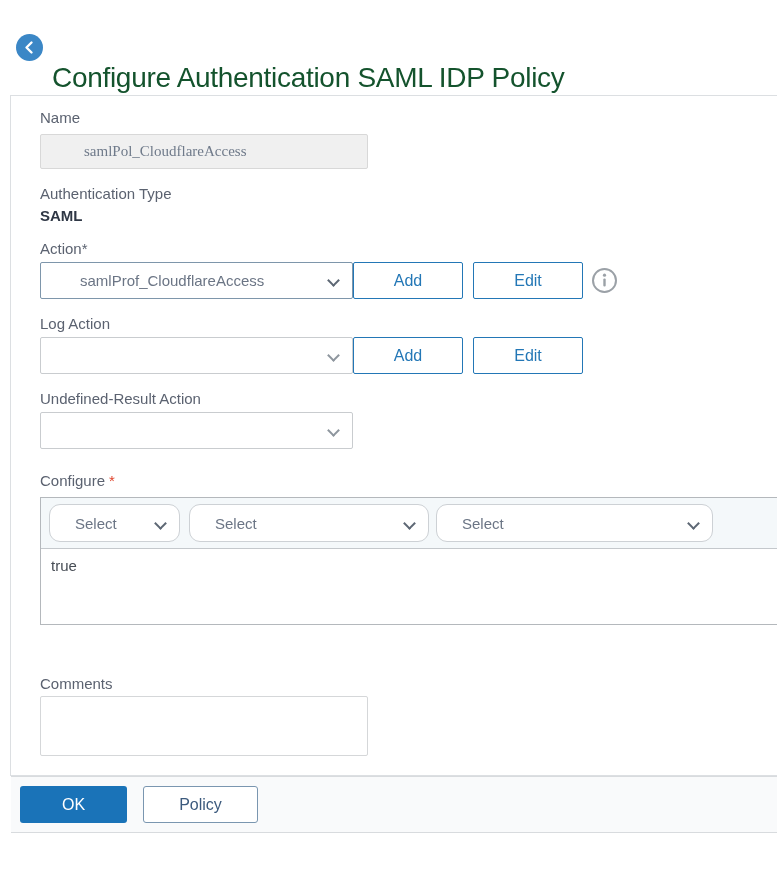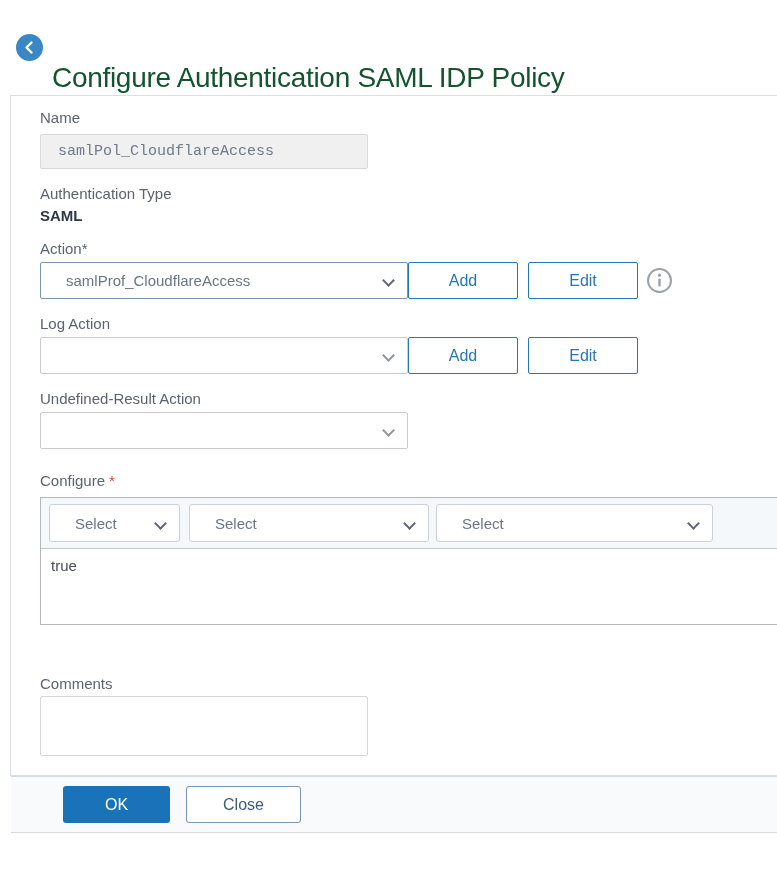--- a/index.html
+++ b/index.html
@@ -24,29 +24,29 @@
     position:absolute; top:95px; left:10px; width:940px; height:681px;
     border:1px solid #dcdfe2; background:#fff; padding:13px 0 0 29px;
   }
   .lbl { font-size:15px; line-height:18px; color:#5b6270; }
   .req { color:#e0442c; margin-left:4px; }
   .bold-val { font-size:15px; line-height:18px; font-weight:bold; color:#2f3745; margin-top:4px; }
 
   .name-input {
     display:block; margin-top:7px; width:328px; height:35px;
     background:#f0f0f0; border:1px solid #d8d8d8; border-radius:2px;
-    padding-left:17px; font-size:15px; color:#6f7a8a;
-    font-family:Liberation Mono, monospace;
+    padding-left:43px; font-size:15px; color:#6f7a8a;
+    font-family:Liberation Serif, serif;
   }
   .row { display:flex; align-items:flex-start; margin-top:4px; }
 
   .select {
-    position:relative; width:368px; height:37px; background:#fff;
+    position:relative; width:313px; height:37px; background:#fff;
     border:1px solid #c9cccf; border-radius:2px; cursor:pointer;
-    display:flex; align-items:center; padding-left:25px;
+    display:flex; align-items:center; padding-left:39px;
     font-size:15px; color:#6b7585;
   }
   .select.accent { border-color:#7e96ab; }
   .chev {
     position:absolute; right:14px; top:13px; width:9px; height:9px;
     border-right:2px solid #5d6774; border-bottom:2px solid #5d6774;
     transform:rotate(45deg);
   }
   .chev.gray { border-color:#8e969e; }
 
@@ -65,21 +65,21 @@
   .mt50 { margin-top:50px; }
 
   
   .expr-box { margin-top:7px; width:900px; border:1px solid #b4b8bc; }
   .expr-head {
     height:51px; background:#f4f8fa; border-bottom:1px solid #c4c8cc;
     display:flex; align-items:center; padding-left:8px;
   }
   .expr-select {
     position:relative; height:38px; background:#fff;
-    border:1px solid #cdd1d5; border-radius:3px; cursor:pointer;
+    border:1px solid #cdd1d5; border-radius:11px; cursor:pointer;
     display:flex; align-items:center; padding-left:25px;
     font-size:15px; color:#6b7585;
   }
   .expr-select .chev { top:14px; }
   .es-1 { width:131px; }
   .es-2 { width:240px; margin-left:9px; }
   .es-3 { width:277px; margin-left:7px; }
   .expr-body {
     height:75px; background:#fff; padding:8px 10px;
     font-size:15px; color:#474d55; cursor:text; overflow:hidden;
@@ -93,21 +93,21 @@
   }
 
   
   .footer {
     position:absolute; top:776px; left:11px; width:940px; height:57px;
     background:#f9fafb; border-top:1px solid #d8dbde; border-bottom:1px solid #d8dbde;
     display:flex; align-items:flex-start; padding:9px 0 0 9px;
   }
   .btn-primary {
     width:107px; height:37px; background:#1a73b8; border:none; border-radius:3px;
-    color:#fff; font-size:16px; cursor:pointer; font-family:"Liberation Sans", sans-serif;margin-left:43px;
+    color:#fff; font-size:16px; cursor:pointer; font-family:"Liberation Sans", sans-serif;
   }
   .btn-secondary {
     width:115px; height:37px; margin-left:16px; background:#fff;
     border:1px solid #7a96b0; border-radius:3px; color:#3c5a7d; font-size:16px;
     cursor:pointer; font-family:"Liberation Sans", sans-serif;
   }
 </style>
 </head>
 <body>
 
@@ -190,16 +190,16 @@
       <div class="expr-body">true</div>
     </div>
 
     <div class="lbl mt50">Comments</div>
     <textarea class="comments-area" value="" style=""></textarea>
 
   </div>
 
   <div class="footer">
     <button class="btn-primary">OK</button>
-    <button class="btn-secondary">Close</button>
+    <button class="btn-secondary">Policy</button>
   </div>
 
 </div>
 
 </body></html>

